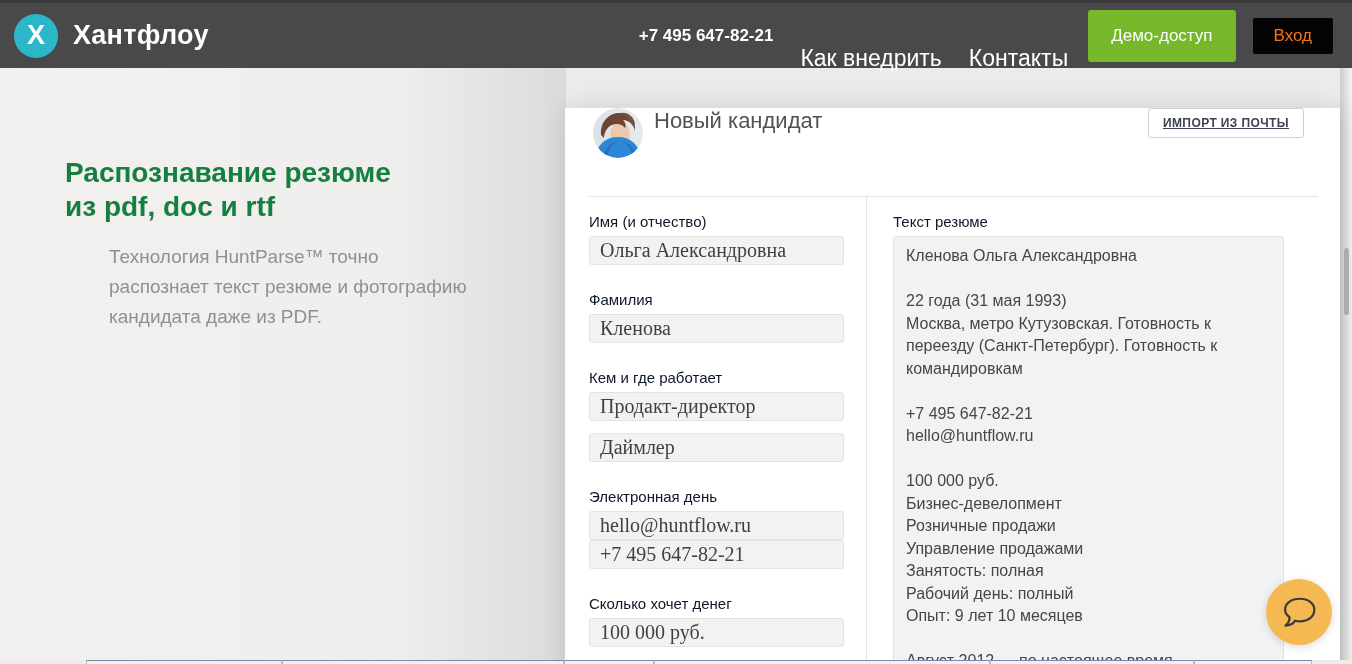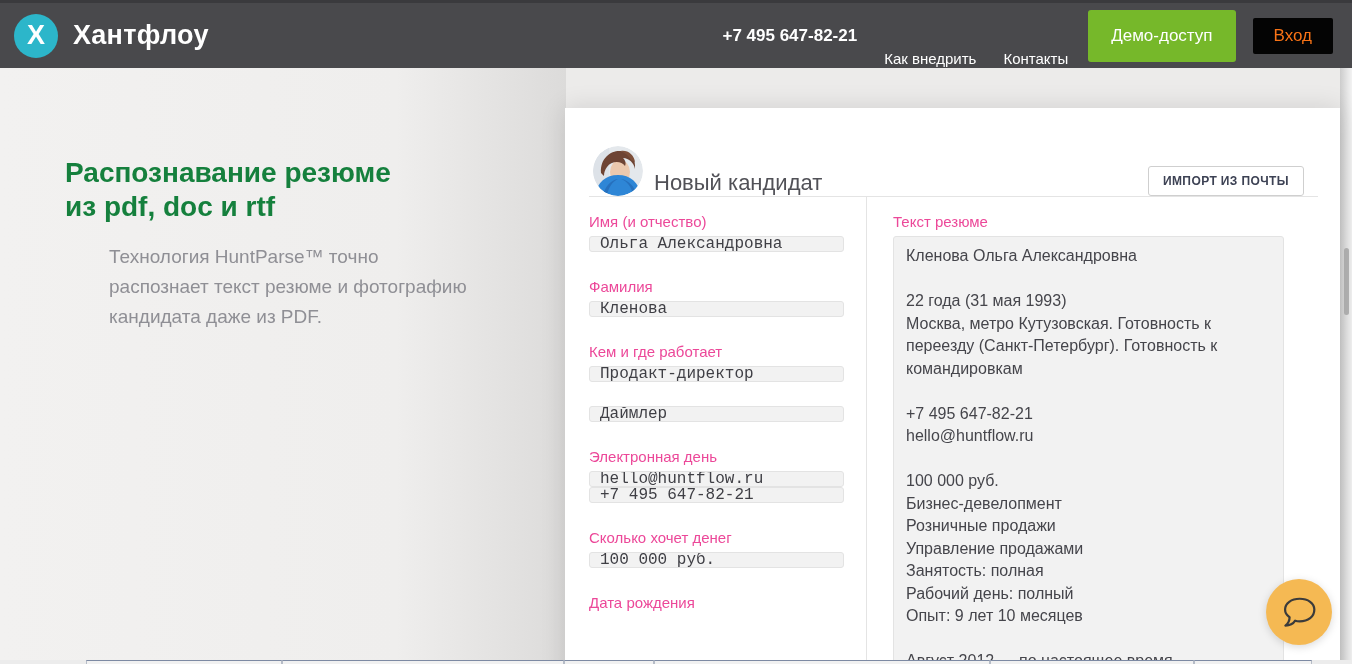--- a/index.html
+++ b/index.html
@@ -7,52 +7,52 @@
   .root { position:relative; width:1352px; height:664px; }
 
   
   .top-strip { position:absolute; left:0; top:0; width:100%; height:3px; background:#3a3a3d; z-index:6; }
   .navbar { position:absolute; left:0; top:3px; width:100%; height:65px; background:#49494c; display:flex; align-items:center; padding:0 19px 0 14px; z-index:5; }
   .brand { display:flex; align-items:center; }
   .logo-circle { width:44px; height:44px; border-radius:50%; background:#2cb6ca; color:#fff; font-size:27px; font-weight:700; display:flex; align-items:center; justify-content:center; }
   .brand-name { color:#fff; font-size:27px; font-weight:700; margin-left:15px; letter-spacing:.3px; }
   .nav-right { margin-left:auto; display:flex; align-items:center; }
   .nav-phone { color:#fff; font-size:17px; font-weight:700; }
-  .nav-link { color:#fff; font-size:15px; text-decoration:none; margin-left:27px; cursor:pointer;margin-top:46px; }
+  .nav-link { color:#fff; font-size:23px; text-decoration:none; margin-left:27px; cursor:pointer;margin-top:46px; }
   .btn-demo { margin-left:20px; background:#76b82a; color:#fff; font-size:17px; border:none; border-radius:3px; padding:16px 23px; cursor:pointer; }
   .btn-login { margin-left:17px; background:#040404; color:#f97316; font-size:17px; border:none; border-radius:2px; padding:8px 21px; cursor:pointer; }
 
   
   .left-bg { position:absolute; left:0; top:68px; width:566px; height:596px; background:linear-gradient(90deg,#f2f1f0 0%,#efeeed 70%,#dcdbda 100%); }
   .right-bg { position:absolute; left:1340px; top:68px; width:12px; height:596px; background:linear-gradient(90deg,#cccccc 0%,#e9e9e9 70%,#f2f2f2 100%); }
   .scroll-thumb { position:absolute; left:1344px; top:248px; width:5px; height:67px; background:#b3b3b3; border-radius:2.5px; }
 
   
   .hero { position:absolute; left:65px; top:156px; width:430px; z-index:2; }
   .hero-title { font-size:28px; line-height:34px; font-weight:700; color:#15803d; }
   .hero-desc { margin-top:18px; font-size:19px; line-height:30px; color:#8f8f95;margin-left:44px; }
   .hero-desc span { display:block; }
 
   
   .card { position:absolute; left:565px; top:108px; width:775px; height:600px; background:#fff; box-shadow:0 0 24px rgba(0,0,0,.12); z-index:3; }
-  .card-header { height:88px; display:flex; align-items:flex-end; padding:0 36px 0 28px; }
+  .card-header { height:88px; display:flex; align-items:flex-start; padding:0 36px 0 28px; }
   .avatar { width:50px; height:50px; border-radius:50%; overflow:hidden; flex:0 0 50px; cursor:pointer; }
   .card-title { font-size:22px; font-weight:400; color:#515157; margin-left:11px; }
   .hdr-buttons { margin-left:auto; display:flex; gap:10px; }
-  .btn-outline { background:#fff; border:1px solid #cfcfcf; border-radius:3px; height:30px; padding:0 14px; font-size:12px; font-weight:700; letter-spacing:.4px; color:#3d4254; cursor:pointer; font-family:"Liberation Sans", sans-serif; }
+  .btn-outline { background:#fff; border:1px solid #cfcfcf; border-radius:3px; height:30px; padding:0 14px; font-size:12px; font-weight:700; letter-spacing:.4px; color:#3d4254; cursor:pointer; font-family:"Liberation Sans", sans-serif;text-decoration:underline; }
 
   .card-body { margin:0 22px 0 24px; border-top:1px solid #e4e4e4; display:flex; height:512px; }
   .col-left { width:278px; border-right:1px solid #e4e4e4; padding-right:22px; }
   .col-left .inner { width:255px; }
   .col-right { flex:1; padding-left:26px; padding-right:34px; }
 
-  .f-label { font-size:15px; line-height:17px; color:#ec4899; margin:26px 0 6px; display:block; }
+  .f-label { font-size:15px; line-height:17px; color:#0f172a; margin:26px 0 6px; display:block; }
   .f-label.first { margin-top:16px; }
-  .f-input { display:block; width:100%; height:16px; background:#f2f2f2; border:1px solid #e3e3e3; border-radius:3px; font-size:16px; color:#3f3f45; padding:0 10px; font-family:Liberation Mono, monospace; }
-  .f-input.stacked { margin-top:24px; }
+  .f-input { display:block; width:100%; height:29px; background:#f2f2f2; border:1px solid #e3e3e3; border-radius:3px; font-size:20px; color:#3f3f45; padding:0 10px; font-family:Liberation Serif, serif; }
+  .f-input.stacked { margin-top:12px; }
   .resume-area { display:block; width:100%; height:470px; background:#f2f2f2; border:1px solid #e3e3e3; border-radius:3px; font-size:16px; line-height:22.5px; color:#45454b; padding:8px 12px; resize:none; font-family:"Liberation Sans", sans-serif; }
 
   
   .chat-fab { position:absolute; left:1266px; top:579px; width:66px; height:66px; border-radius:50%; background:#f5b953; z-index:8; display:flex; align-items:center; justify-content:center; cursor:pointer; box-shadow:0 2px 8px rgba(0,0,0,.15); border:none; }
 
   
   .bottom-strip { position:absolute; left:0; bottom:0; width:100%; height:4px; display:flex; z-index:9; background:#ededed; }
   .bottom-strip .seg { height:4px; background:#f1f1f1; border-top:1px solid #7d8aa3; border-left:1px solid #b6bcc7; border-right:1px solid #b6bcc7; }
   .bottom-strip .plain { border:none; background:#ececec; }
 </style>

